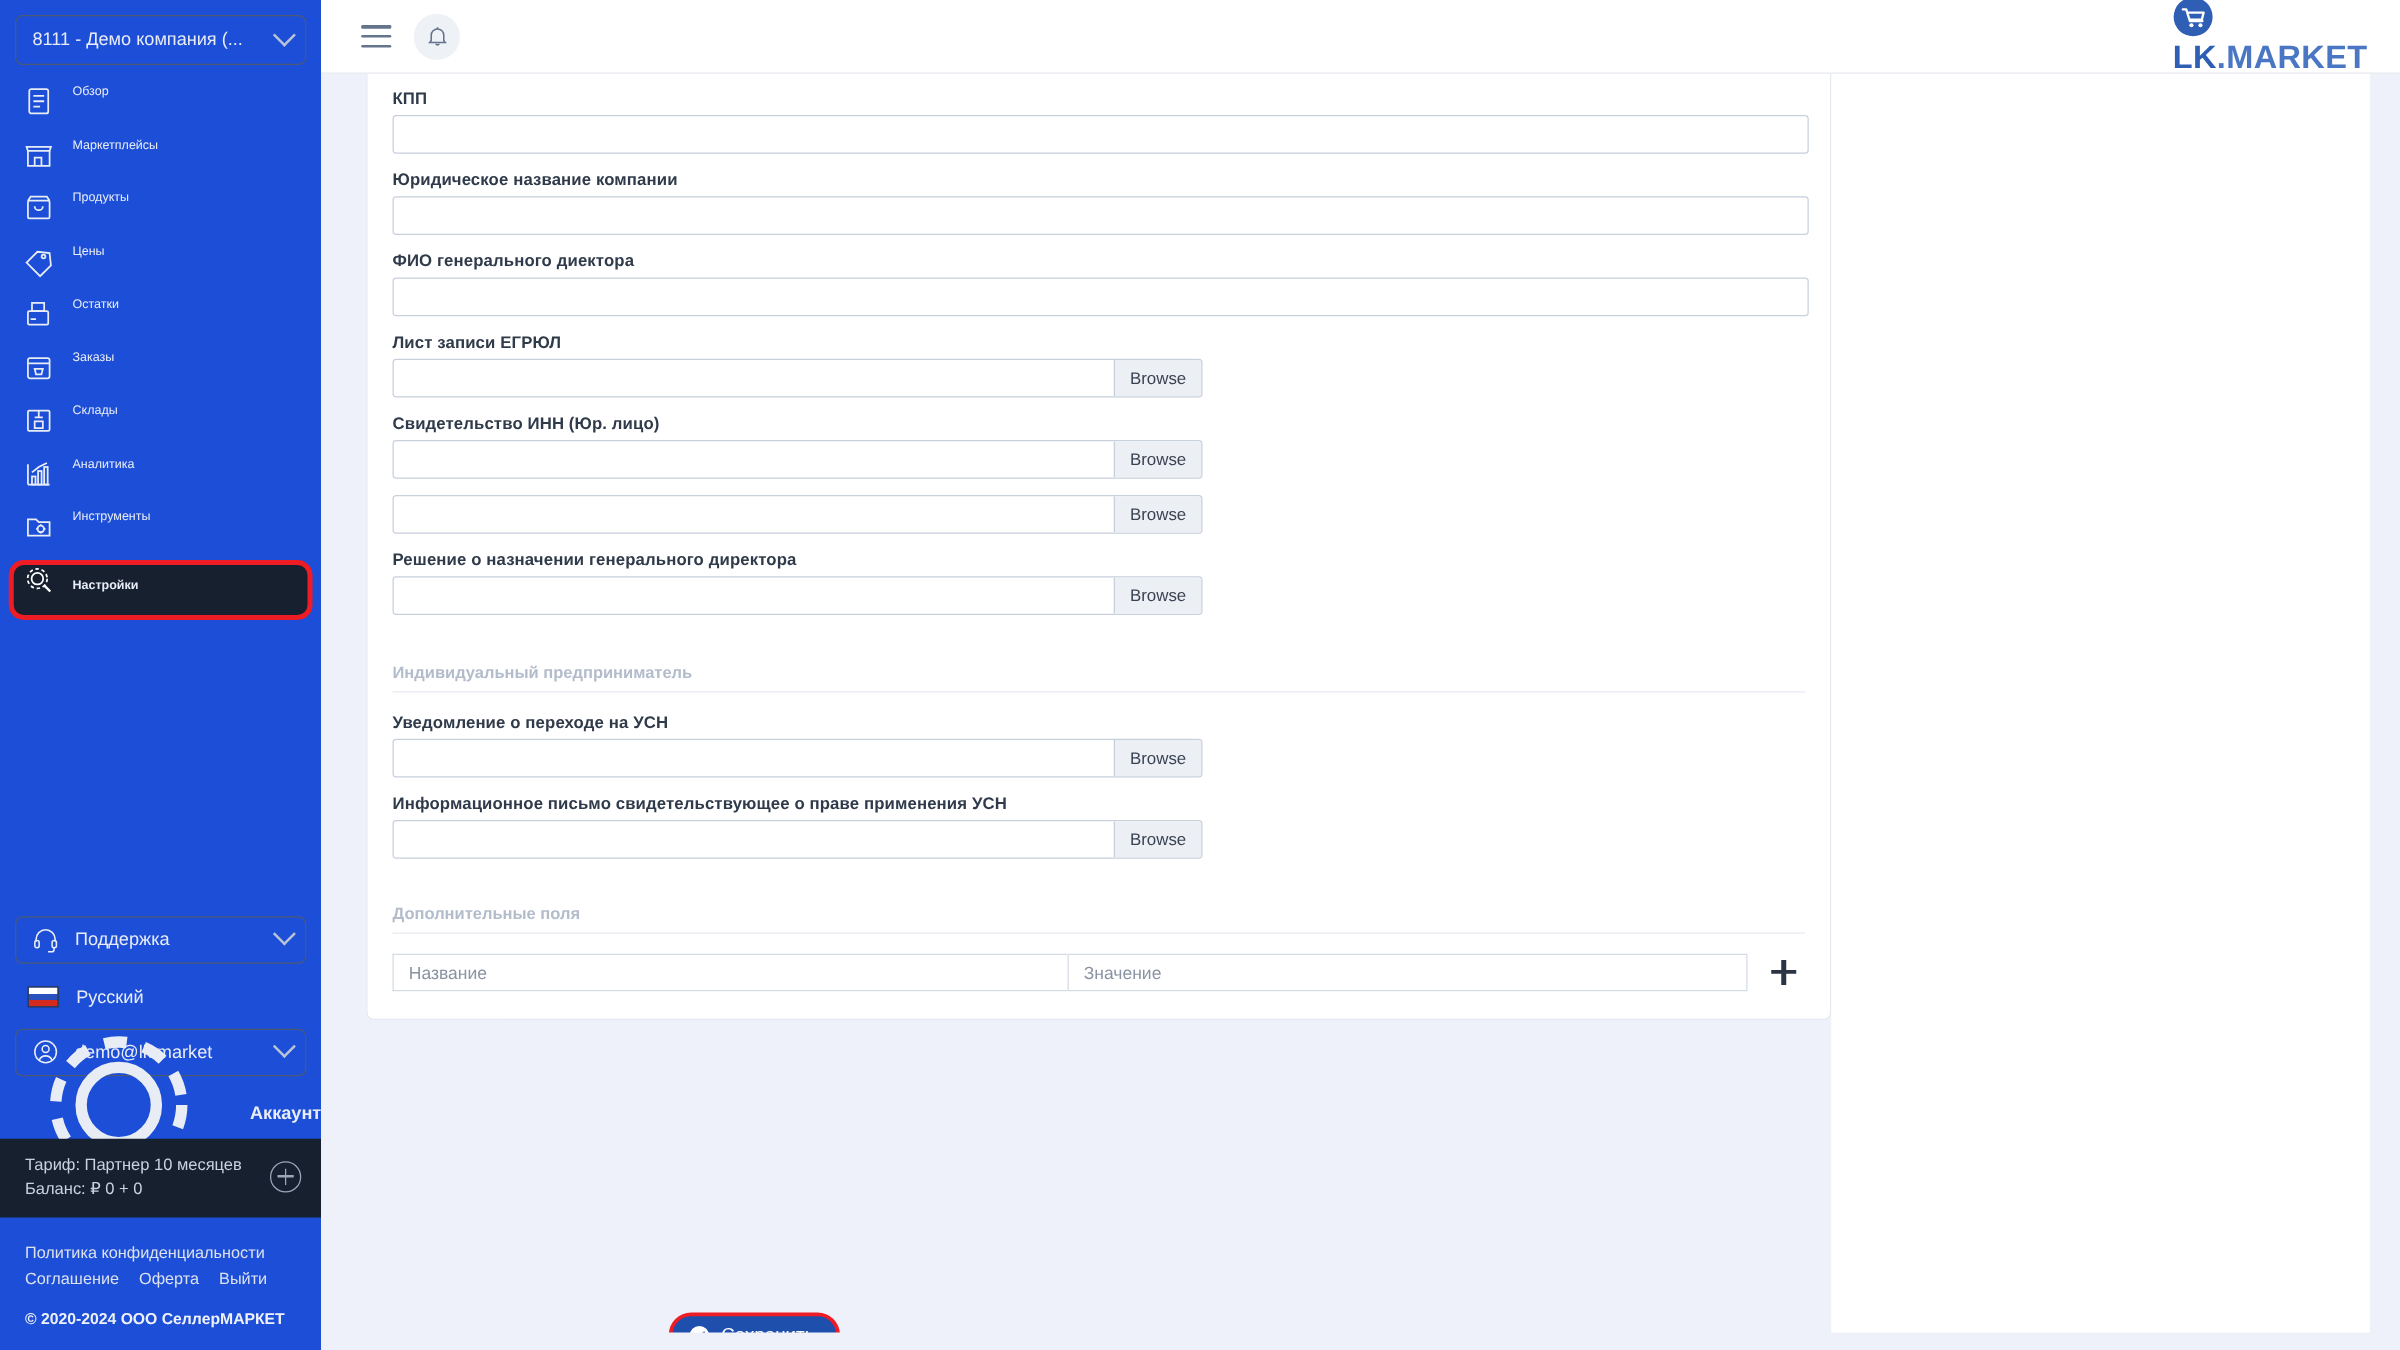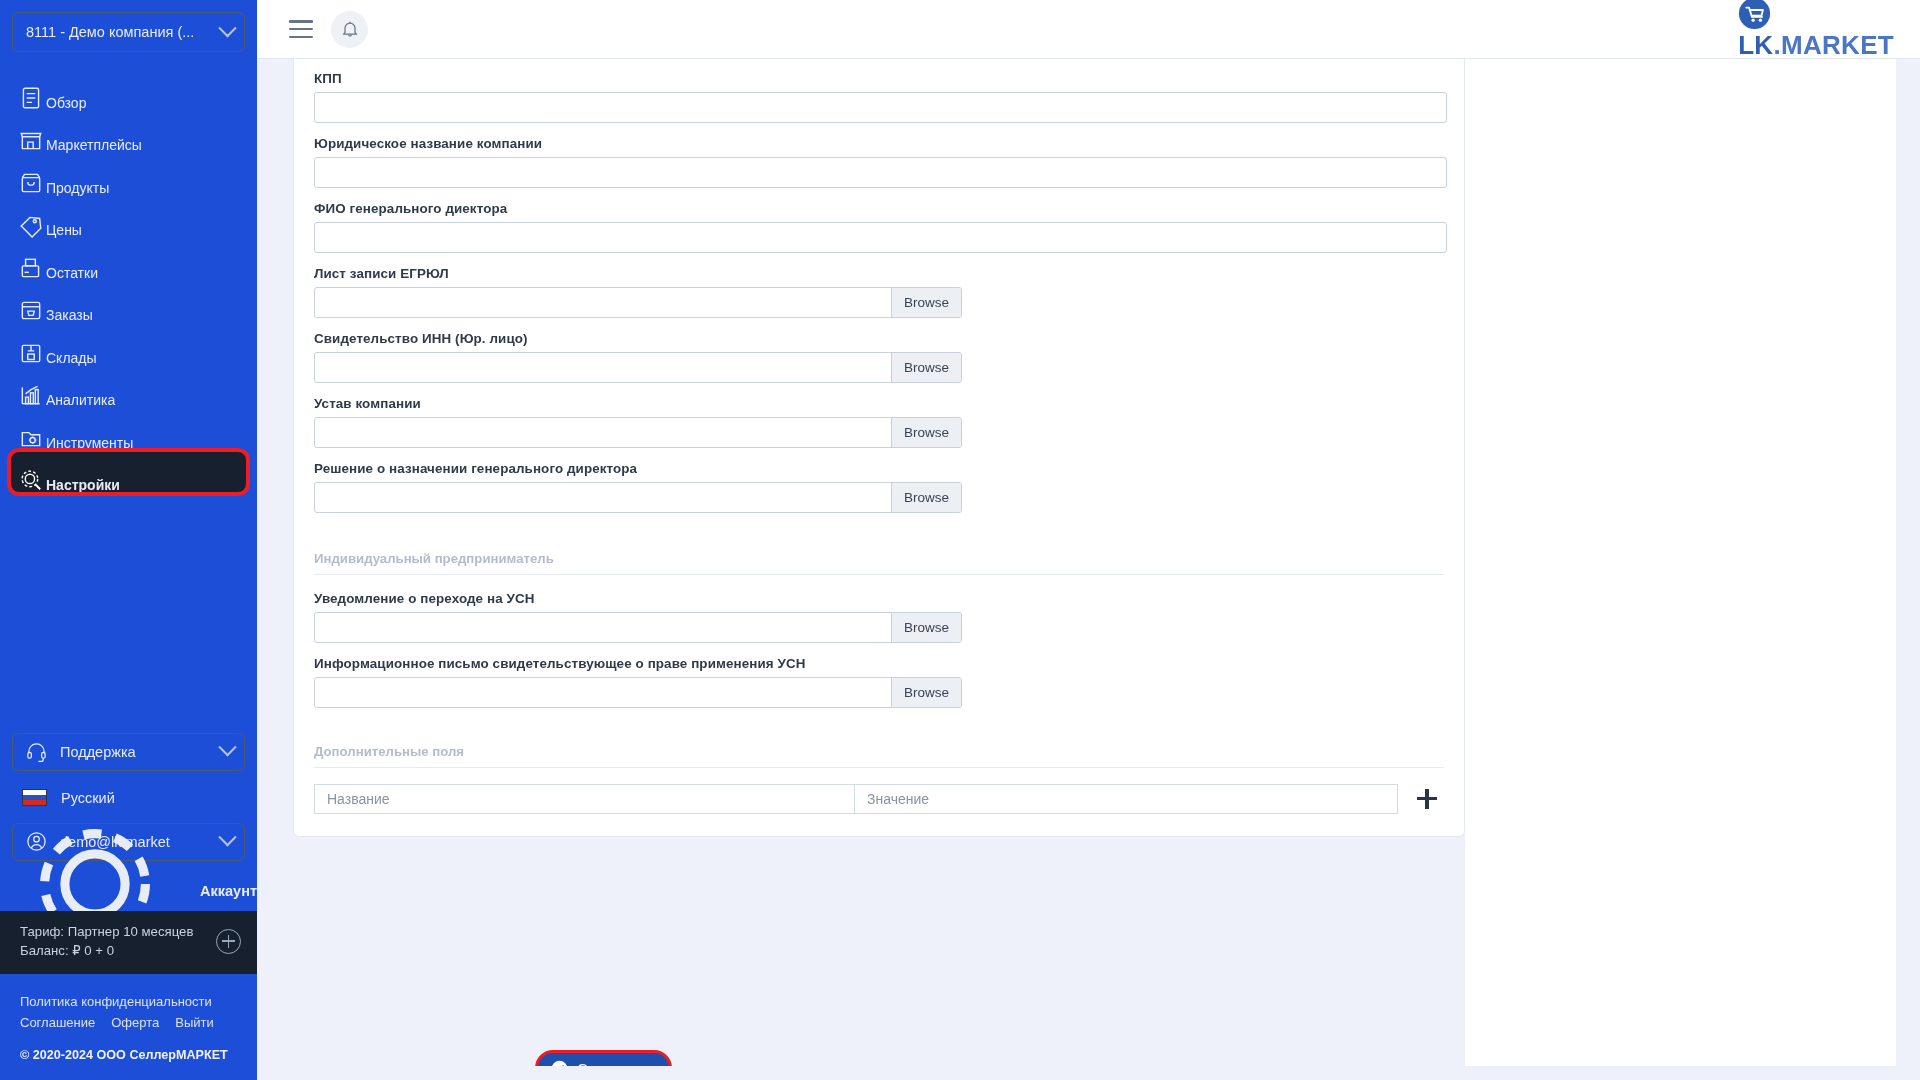--- a/index.html
+++ b/index.html
@@ -39,25 +39,25 @@
   }
   .chev {
     width: 13px; height: 13px; flex: none;
     border-right: 2px solid #b9c4d4;
     border-bottom: 2px solid #b9c4d4;
     transform: rotate(45deg) translate(-3px,-3px);
   }
 
   .nav { margin-top: 6px; }
   .nav-item {
-    display: flex; align-items: flex-end;
+    display: flex; align-items: flex-start;
     height: 42.5px;
     padding-left: 18px;
-    gap: 2px;
-    font-size: 14px;
+    gap: 14px;
+    font-size: 10px;
     color: #e8edf5;
     cursor: pointer;
     position: relative;
   }
   .nav-item .ico { width: 26px; height: 26px; flex: none; display:block; }
   .nav-item.active {
     background: #16202f;
     border-radius: 9px;
     margin: 0 10px;
     padding-left: 8px;
@@ -508,21 +508,20 @@
 
         <div class="field">
           <label class="flabel">Свидетельство ИНН (Юр. лицо)</label>
           <div class="filewrap">
             <input class="fname" type="text" value="" style="">
             <button class="browse">Browse</button>
           </div>
         </div>
 
         <div class="field">
-          <label class="flabel">Устав компании</label>
           <div class="filewrap">
             <input class="fname" type="text" value="" style="">
             <button class="browse">Browse</button>
           </div>
         </div>
 
         <div class="field">
           <label class="flabel">Решение о назначении генерального директора</label>
           <div class="filewrap">
             <input class="fname" type="text" value="" style="">

